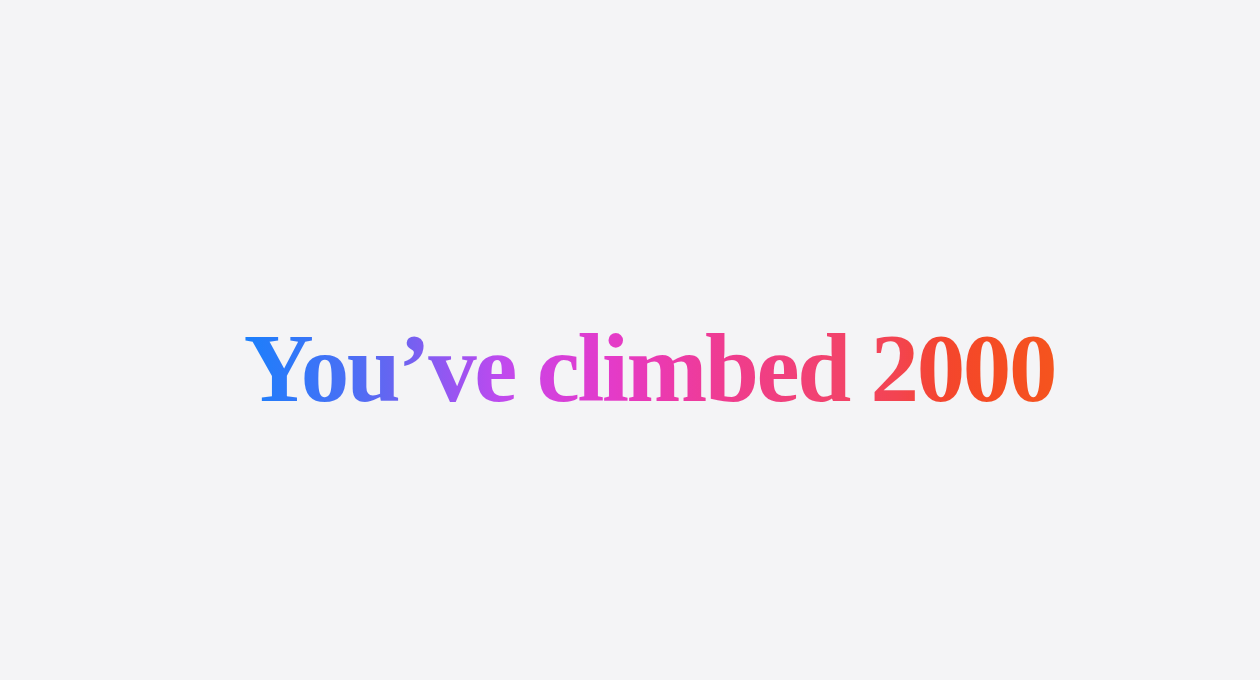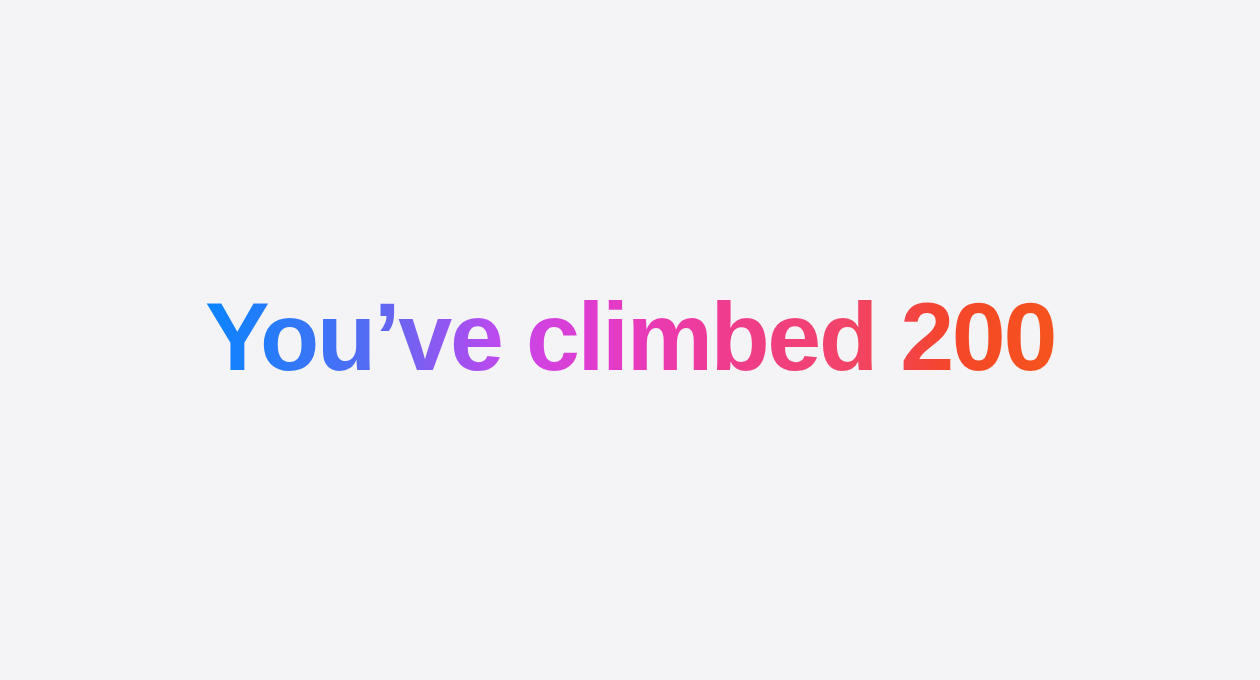--- a/index.html
+++ b/index.html
@@ -23,25 +23,25 @@
     display: flex;
     align-items: center;
     justify-content: center;
     -webkit-font-smoothing: antialiased;
   }
 
   
   #headline {
     position: absolute;
     left: 205px;
-    top: 220px;
+    top: 252px;
     width: 850px;
 
     text-align: right;
-    font-family: Liberation Sans, sans-serif;
+    font-family: Liberation Serif, serif;
     font-weight: bold;
     font-size: 97px;
     line-height: 103px;
     letter-spacing: -2.4px;
     white-space: nowrap;
 
     background-image: linear-gradient(
       90deg,
       #0A84FF   0.0%,
       #1E7EFB   5.5%,

